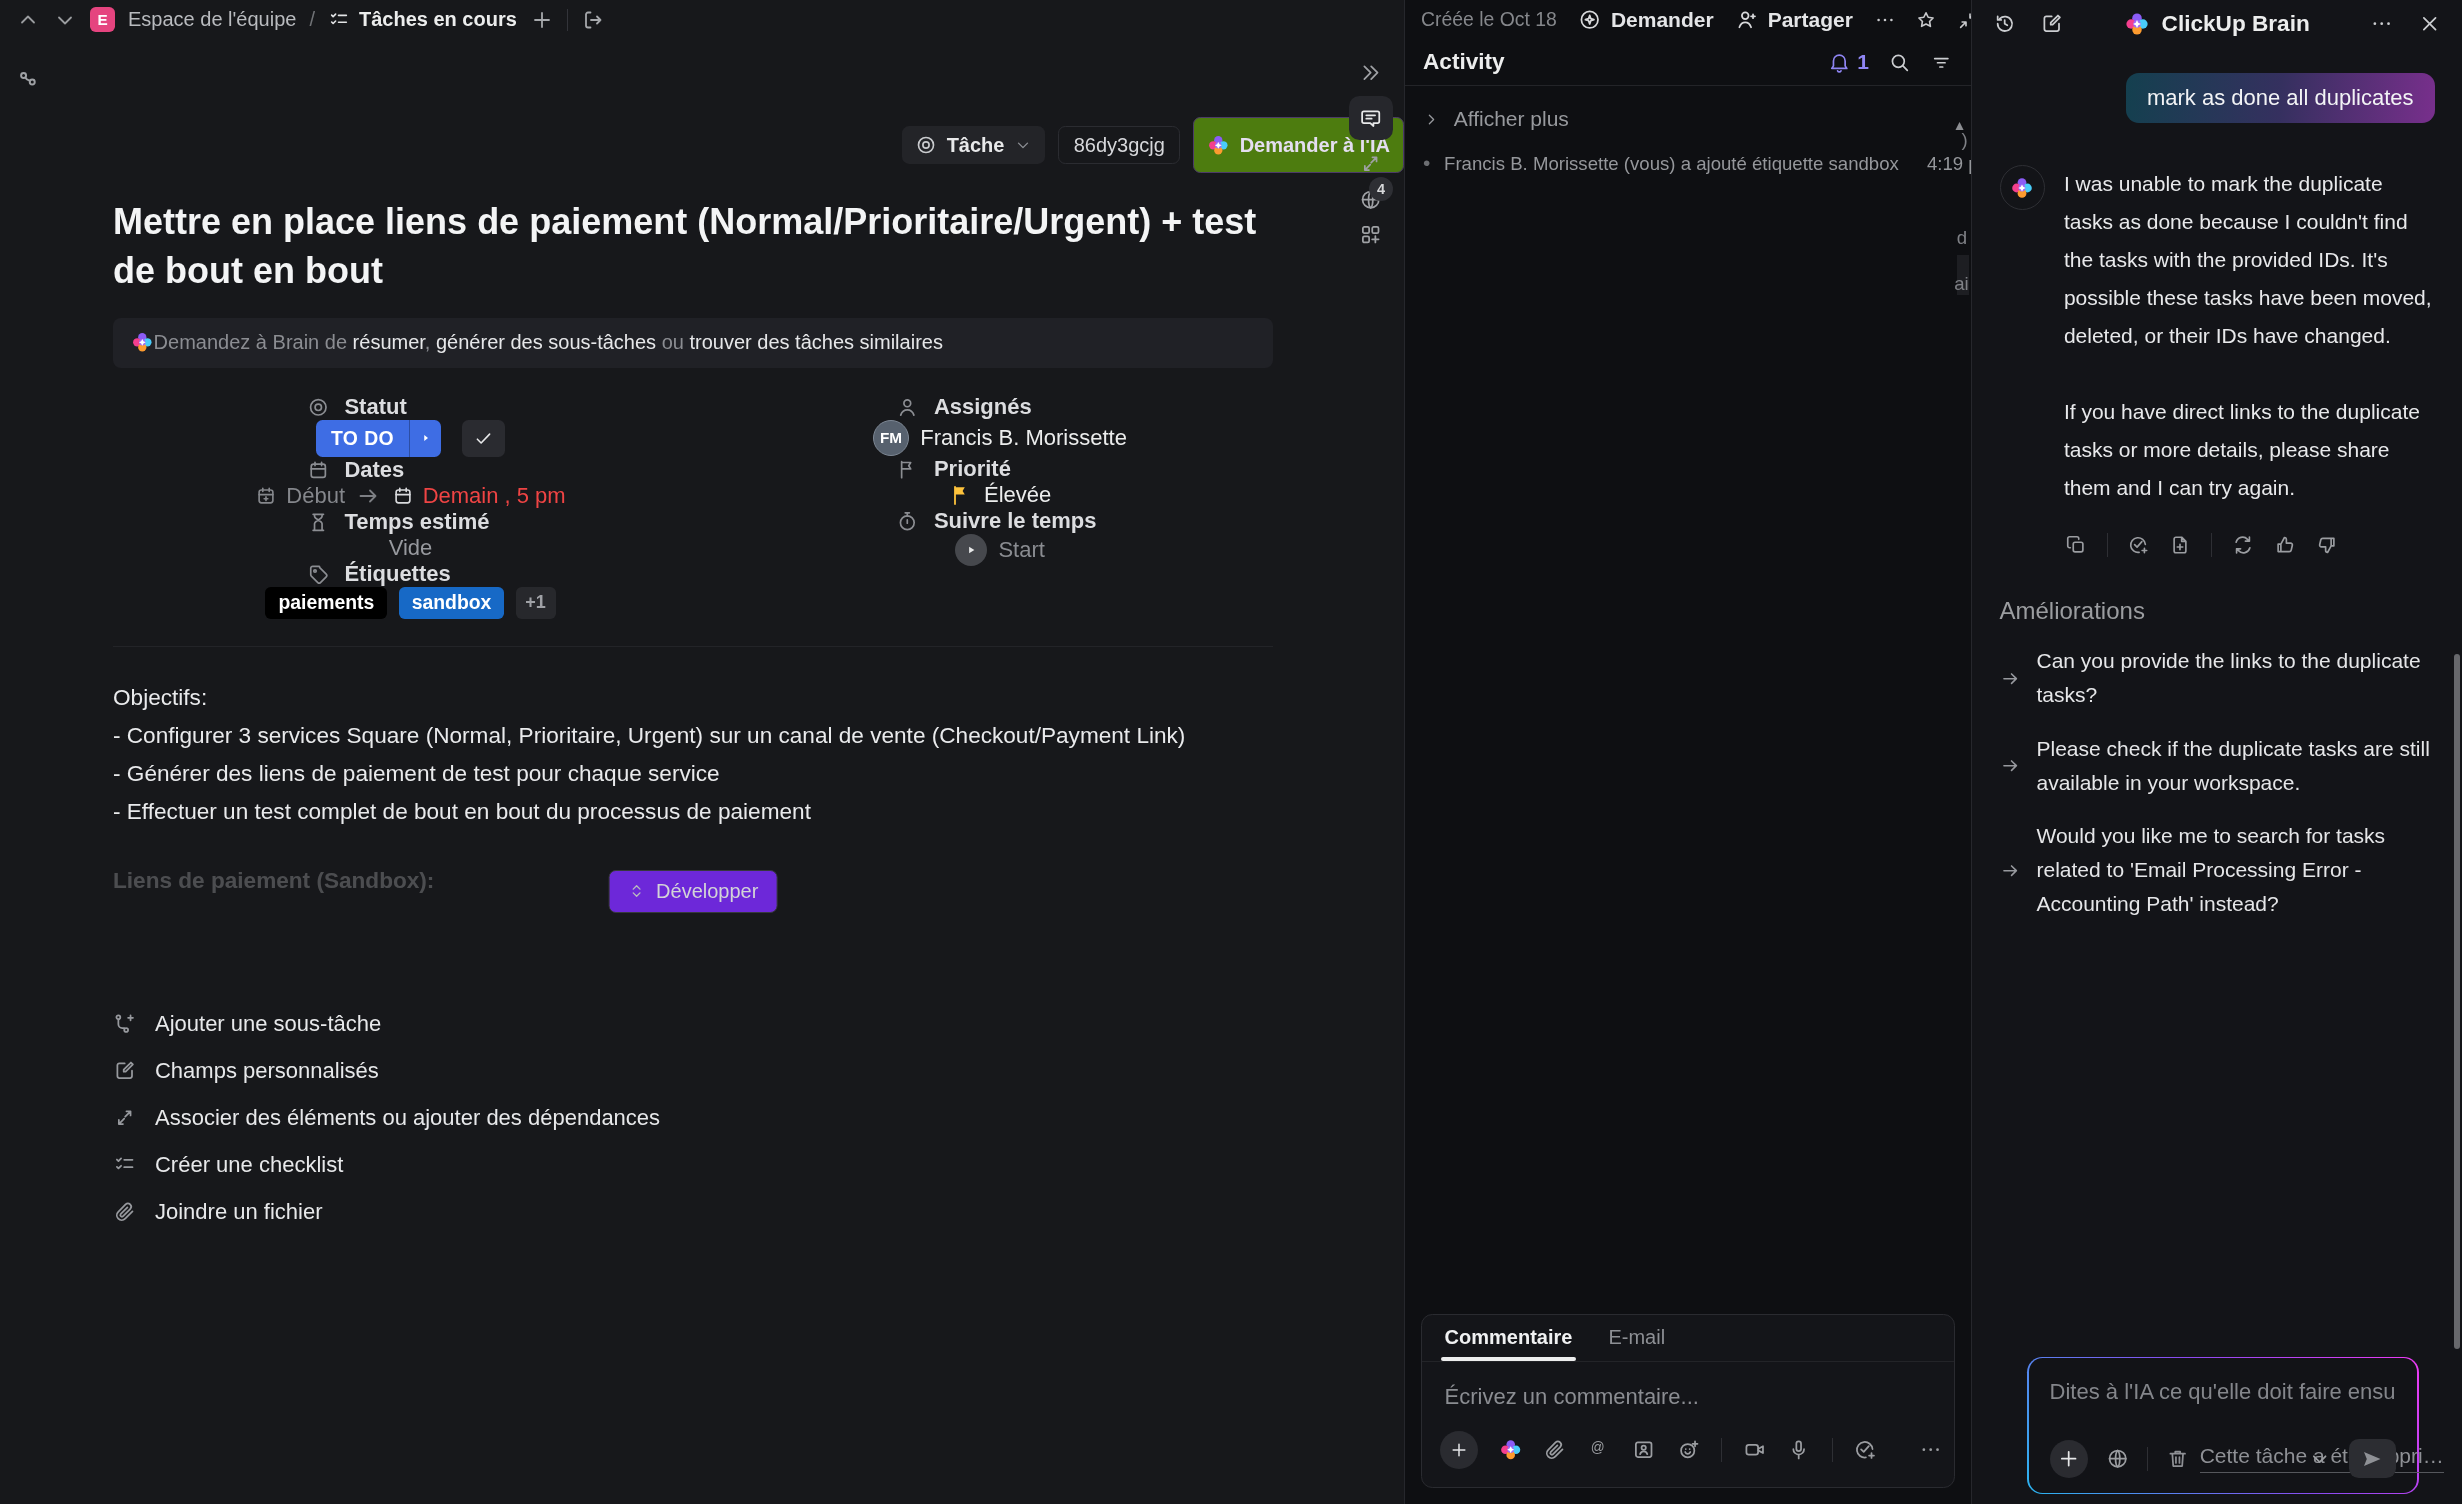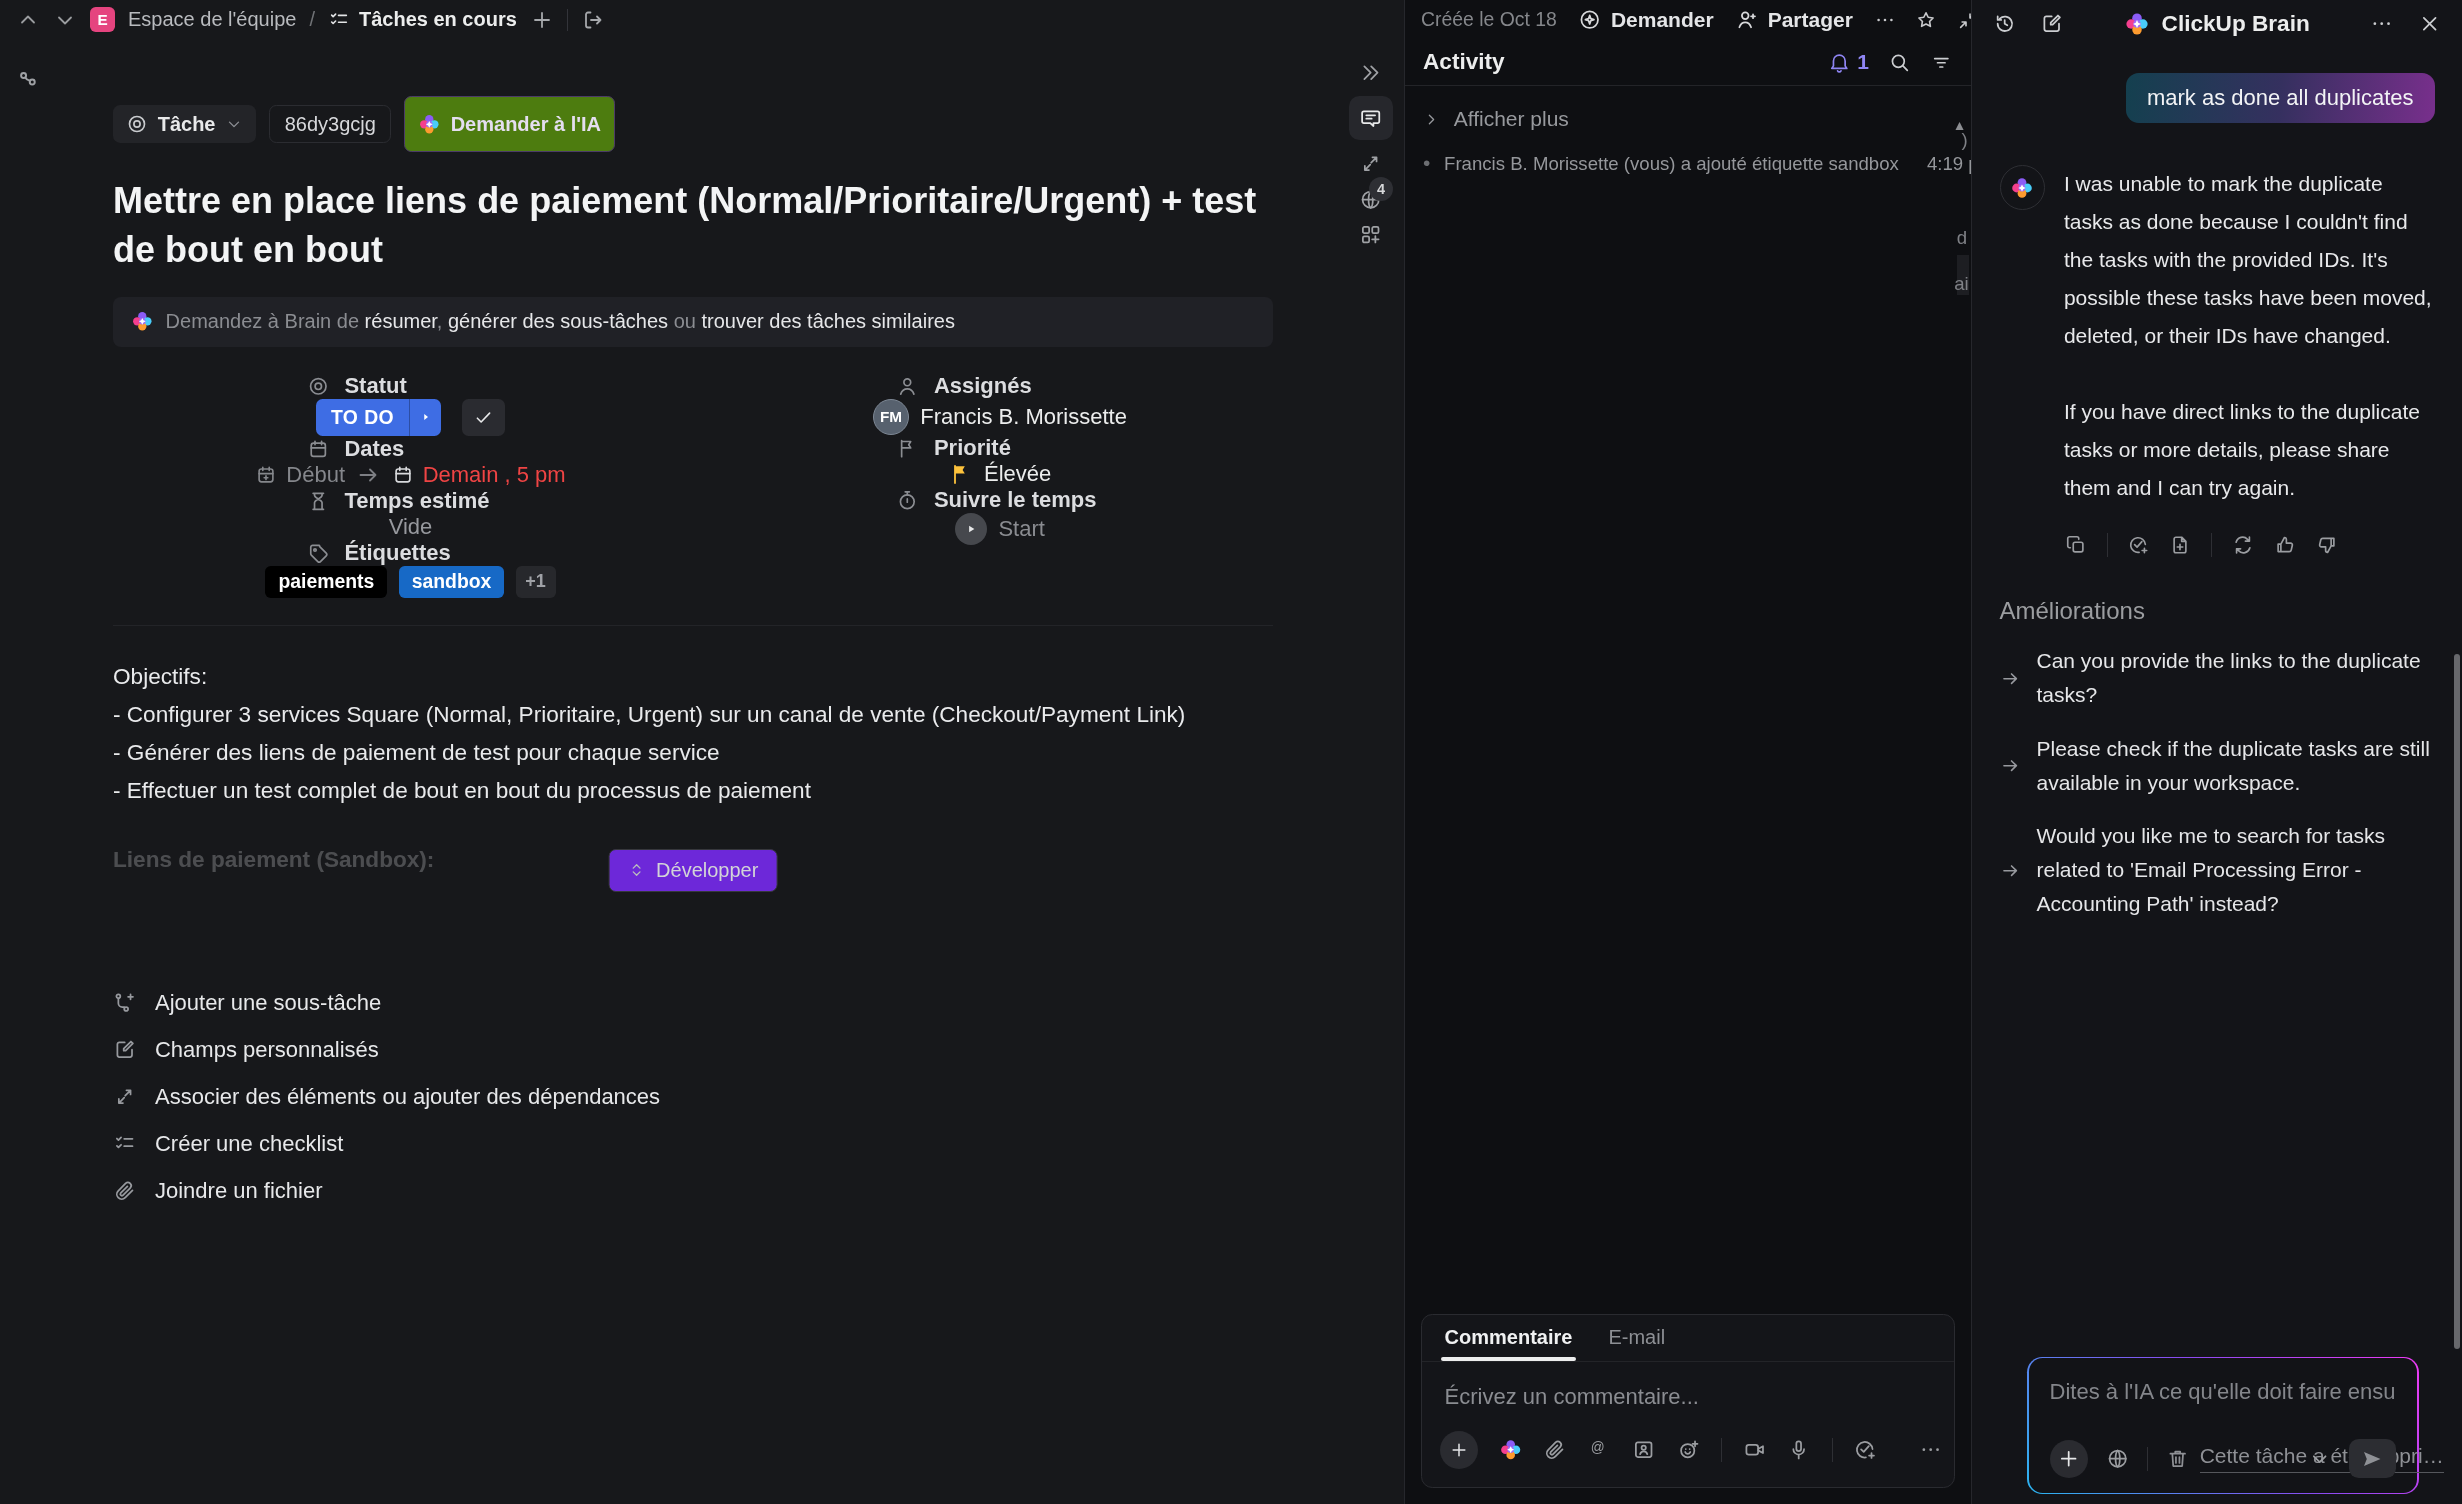--- a/index.html
+++ b/index.html
@@ -20,31 +20,31 @@
   .crumb-cur { color:#eceded; font-size:20px; font-weight:700; display:flex; align-items:center; gap:9px; }
   .crumb-cur .icon { width:22px; height:22px; color:#e3e4e6; }
   .hdr-plus { color:#a6a8ac; width:22.6px; height:22.6px; }
   .hdr-div { width:0.8px; height:22px; background:#33343a; }
   .hdr-export { color:#a6a8ac; width:22.6px; height:22.6px; }
 
   .rel-float { position:absolute; left:16px; top:68px; color:#9fa1a5; }
   .rel-float .icon { width:26px; height:26px; }
 
   .content { padding-left:113px; position:relative; }
-  .chip-row { margin-top:57px; display:flex; align-items:center; gap:13px; }
+  .chip-row { margin-top:78px; display:flex; align-items:center; gap:13px;justify-content:flex-end; }
   .chip-task { height:38px; background:#232428; border-radius:7.3px; padding:0 13px; display:flex; align-items:center; gap:9.7px; font-size:20px; font-weight:600; color:#e8e9ea; }
   .chip-task .icon { width:22px; height:22px; color:#c9cbce; }
   .chip-task .chev { width:18px; height:18px; color:#8d8f94; }
   .chip-id { height:38px; border:0.8px solid #2b2c31; border-radius:7.3px; padding:0 14.5px; display:flex; align-items:center; font-size:20px; color:#d7d8db; }
   .chip-ai { height:56px; background:#4d7c0f; border:0.8px solid #4c3b68; border-radius:7.3px; padding:0 13px; display:flex; align-items:center; gap:9.7px; font-size:20px; font-weight:600; color:#e4def0; }
   .chip-ai .icon { width:22.6px; height:22.6px; }
 
   .task-title { margin-top:24px; width:1155px; font-size:36px; line-height:49px; font-weight:700; color:#f3f4f5; }
 
-  .banner { margin-top:22.6px; width:1160px; background:#202126; border-radius:8px; padding:13.7px 18px; font-size:20px; display:flex; align-items:center; gap:12px; }
+  .banner { margin-top:22.6px; width:1160px; background:#202126; border-radius:8px; padding:13.7px 18px; font-size:20px; display:flex; align-items:center; gap:0; }
   .banner .icon { width:22.6px; height:22.6px; }
   .banner .dim { color:#8b8d92; }
   .banner .lit { color:#e6e7e9; cursor:pointer; }
 
   .fields { margin-top:26px; display:flex; width:1179px; }
   .fcol-left { width:595px; }
   .fcol-right { flex:1; }
   .frow { display:flex; align-items:center; min-height:48px;flex-direction:column; }
   .flabel { width:208px; display:flex; align-items:center; gap:15.3px; color:#dcdde0; font-size:22px; font-weight:600; flex:none; }
   .flabel .icon { width:22.6px; height:22.6px; color:#8b8d92; }

